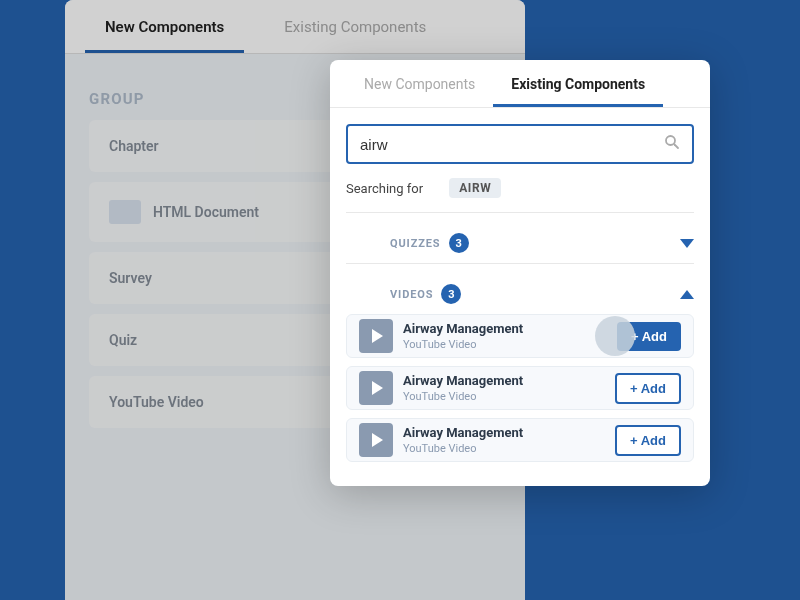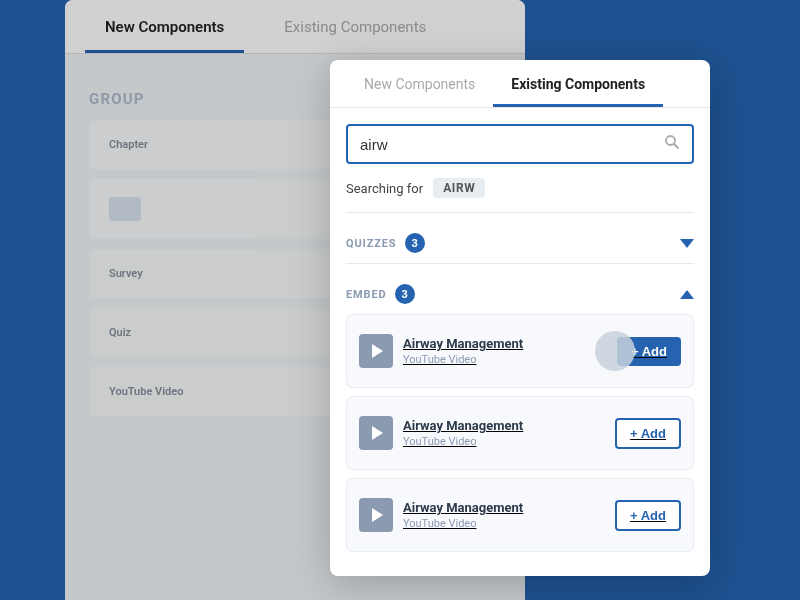--- a/index.html
+++ b/index.html
@@ -59,21 +59,21 @@
       letter-spacing: 0.08em;
       margin-bottom: 12px;
       margin-top: 16px;
     }
 
     .bg-item {
       background: #fff;
       border-radius: 6px;
       padding: 18px 20px;
       margin-bottom: 10px;
-      font-size: 11px;
+      font-size: 14px;
       font-weight: 600;
       color: #2d3a4a;
       display: flex;
       align-items: center;
       gap: 12px;
     }
 
     .bg-item-icon {
       width: 32px;
       height: 24px;
@@ -144,21 +144,21 @@
     }
 
     .search-icon-svg {
       color: #aaa;
       font-size: 16px;
     }
 
     .searching-for-row {
       display: flex;
       align-items: center;
-      gap: 10px;
+      gap: 26px;
       margin-bottom: 14px;
       font-size: 13px;
       color: #444;
     }
 
     .search-tag {
       background: #e8edf2;
       border-radius: 4px;
       padding: 3px 10px;
       font-size: 12px;
@@ -172,20 +172,21 @@
       border-top: 1px solid #e8e8e8;
       margin: 0 0 10px 0;
     }
 
     .section-header {
       display: flex;
       align-items: center;
       justify-content: space-between;
       padding: 10px 0;
       cursor: pointer;
+      margin-left: 44px;
     }
 
     .section-header-left {
       display: flex;
       align-items: center;
       gap: 8px;
     }
 
     .section-label {
       font-size: 11px;
@@ -222,25 +223,24 @@
       border-right: 7px solid transparent;
       border-bottom: 9px solid #2563b0;
     }
 
     .video-item {
       display: flex;
       align-items: center;
       background: #f7f9fc;
       border: 1px solid #e8edf2;
       border-radius: 6px;
-      padding: 19px 12px;
+      padding: 4px 12px;
       margin-bottom: 8px;
       gap: 10px;
       position: relative;
-      text-decoration: underline;
     }
 
     .video-thumb {
       width: 34px;
       height: 34px;
       background: #8a9ab0;
       border-radius: 4px;
       display: flex;
       align-items: center;
       justify-content: center;
@@ -319,20 +319,21 @@
     <div class="bg-tab">New Components</div>
     <div class="bg-tab inactive">Existing Components</div>
   </div>
   <div class="bg-content">
     <div class="bg-section-label">GROUP</div>
     <div class="bg-item">
       <span>Chapter</span>
     </div>
     <div class="bg-item">
       <div class="bg-item-icon"></div>
+      <span>HTML Document</span>
     </div>
     <div class="bg-item">
       <span>Survey</span>
     </div>
     <div class="bg-item">
       <span>Quiz</span>
     </div>
     <div class="bg-item">
       <span>YouTube Video</span>
     </div>
@@ -370,21 +371,21 @@
         <span class="section-label">QUIZZES</span>
         <div class="badge">3</div>
       </div>
       <div class="chevron-down"></div>
     </div>
 
     <hr class="divider">
 
     <div class="section-header">
       <div class="section-header-left">
-        <span class="section-label">EMBED</span>
+        <span class="section-label">VIDEOS</span>
         <div class="badge">3</div>
       </div>
       <div class="chevron-up"></div>
     </div>
 
     <div class="video-item">
       <div class="video-thumb">
         <div class="play-icon"></div>
       </div>
       <div class="video-info">

